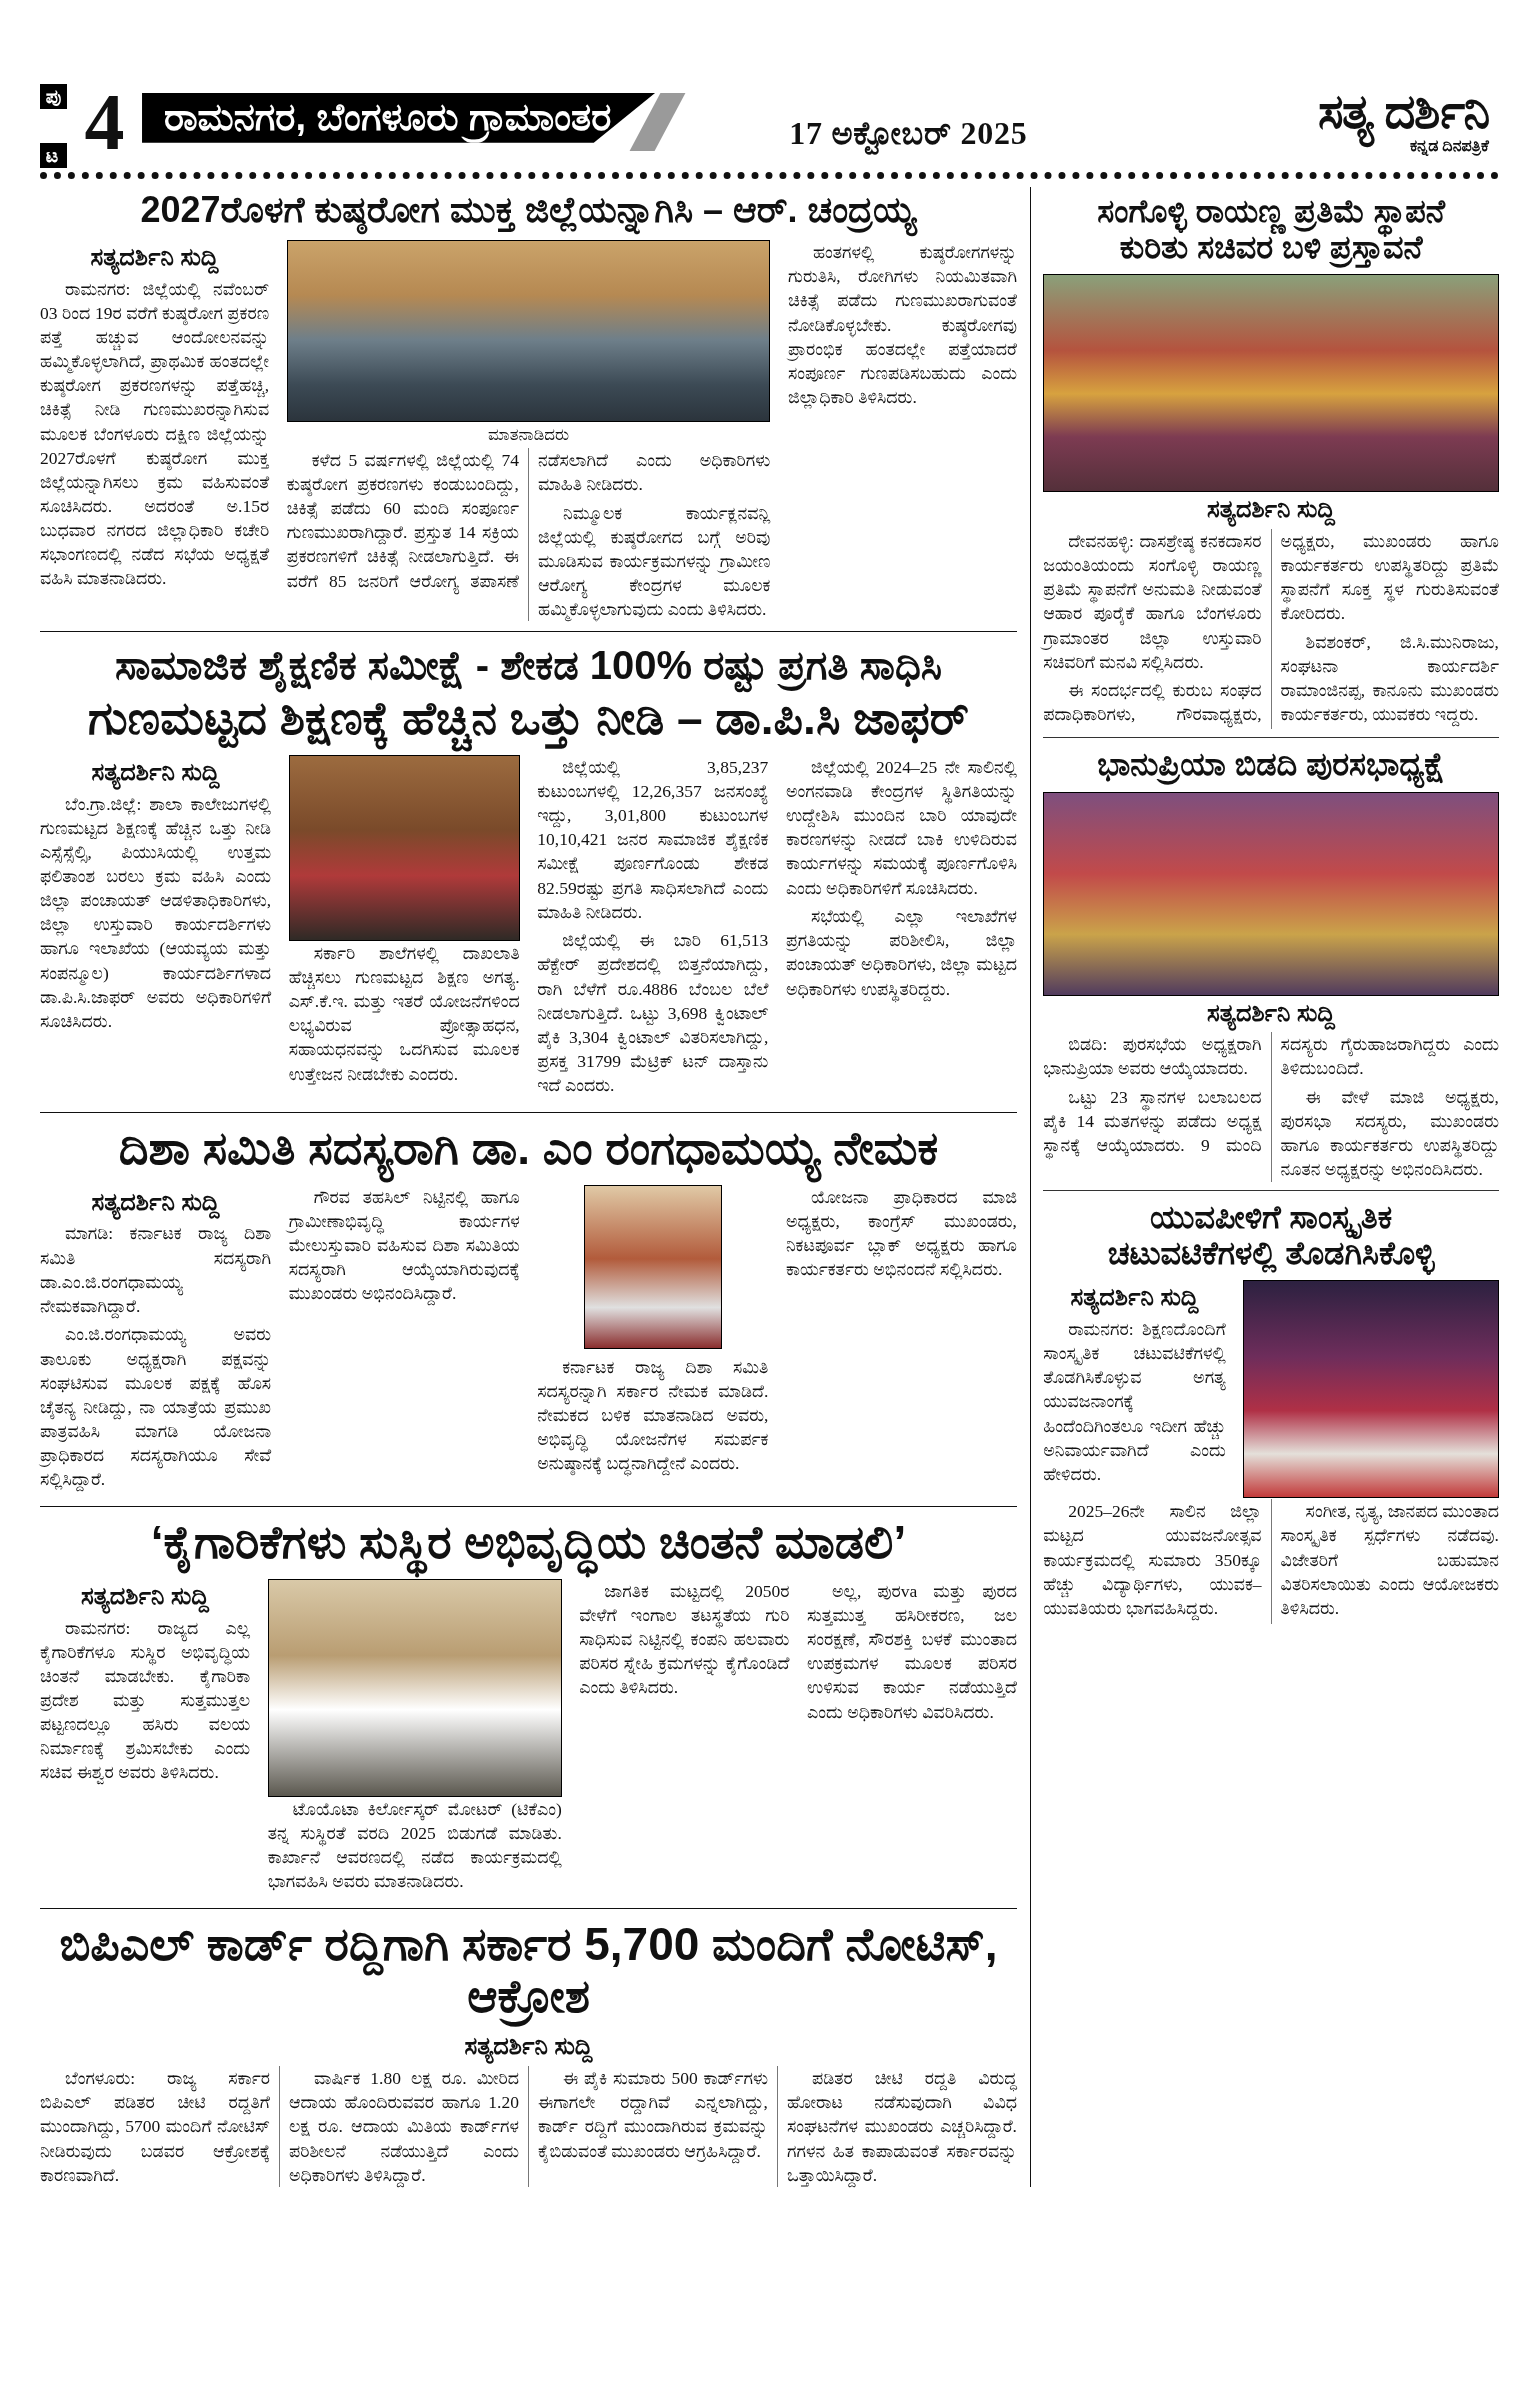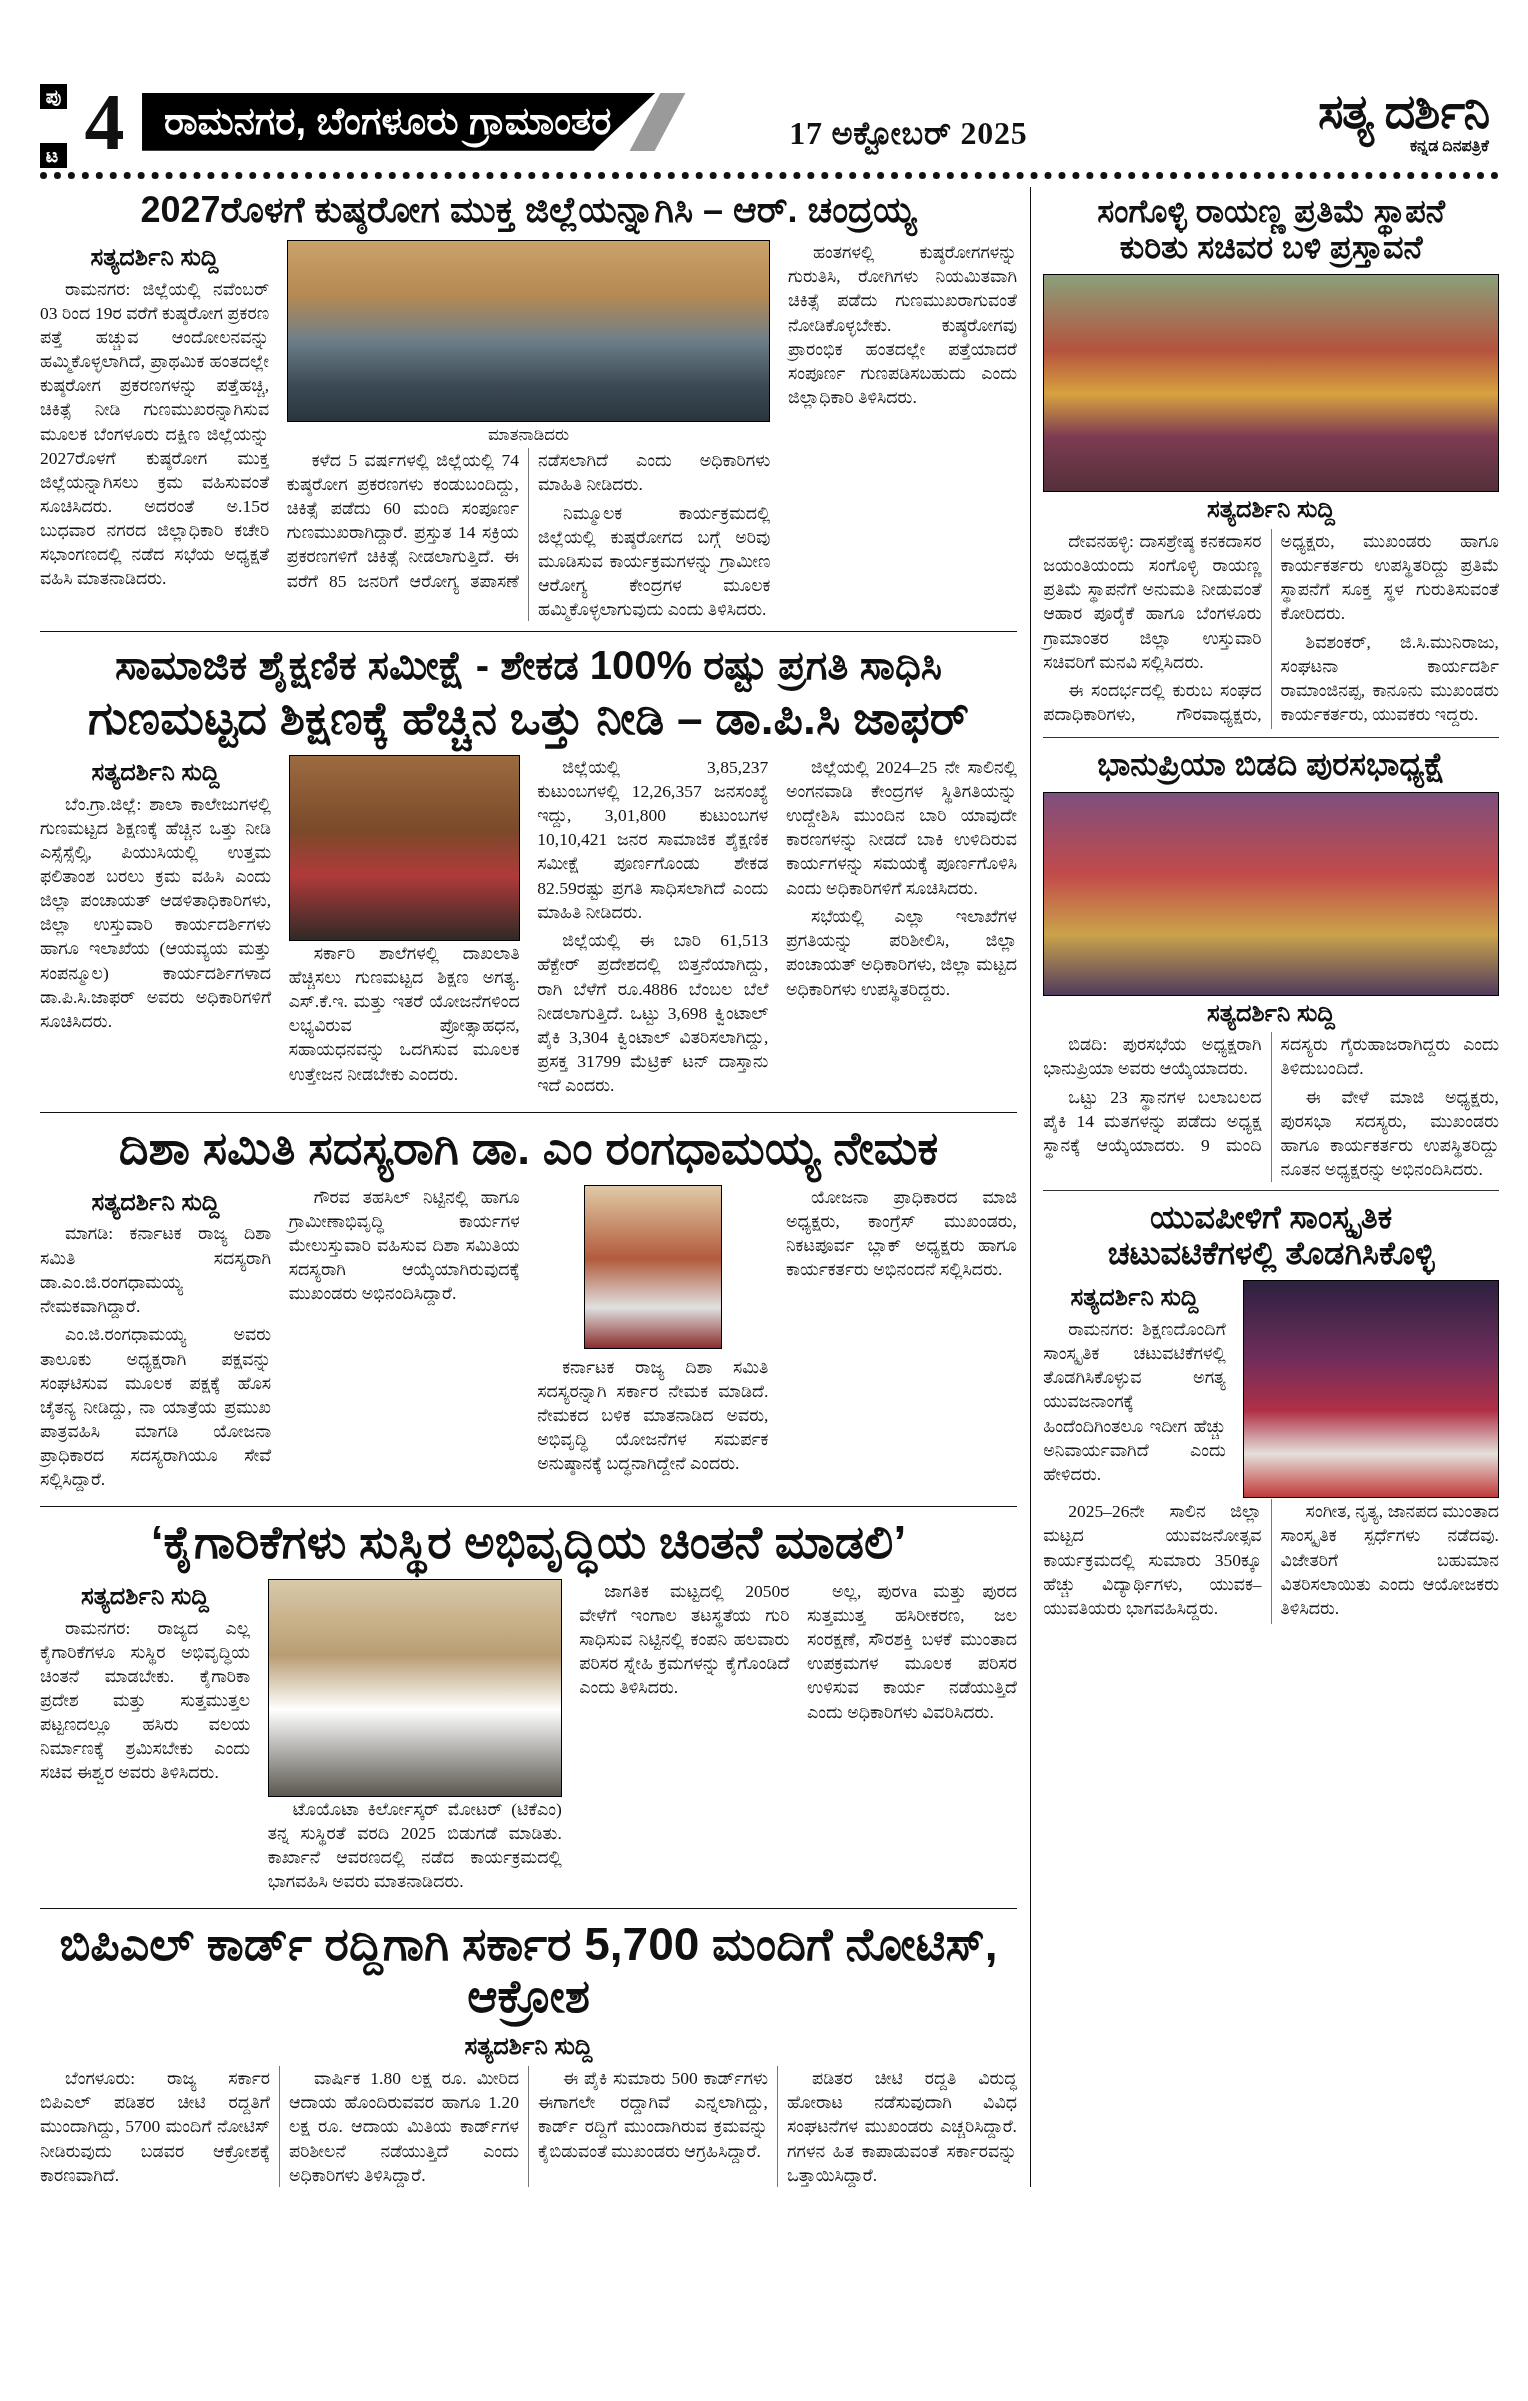--- a/index.html
+++ b/index.html
@@ -14,21 +14,21 @@
   
   .topbar{ display:flex; align-items:stretch; height:84px; margin:44px 0 0 0; gap:10.2px; }
   .pagebox{ display:flex; flex-direction:column; justify-content:space-between; gap:4.4px; }
   .pagebox span{ background:#000; color:#fff; font-weight:bold; font-size:19px; padding:1.5px 5.8px; line-height:1.15; font-family:"Liberation Sans",sans-serif;}
   .pagenum{ font-size:80px; font-weight:bold; line-height:0.95; font-family:"Liberation Serif",serif; padding:0 7.3px; }
   .edition-banner{
     background:#000; color:#fff; font-weight:bold; font-size:38px;
     font-family:"Liberation Sans",sans-serif;
     display:flex; align-items:center; padding:0 44px 0 22px;
     clip-path:polygon(0 0,100% 0,88% 100%,0 100%);
-    min-width:466px; height:58px; margin-top:8.7px;
+    min-width:466px; height:50px; margin-top:8.7px;
   }
   .banner-slash{ width:25px; height:58px; background:#9a9a9a; transform:skewX(-28deg); margin:8.7px 0 0 -20.4px; }
   .issue-date{ font-size:32px; font-weight:bold; align-self:center; margin:14.6px auto 0 109px; letter-spacing:0.7px; }
   .masthead{ margin-left:auto; text-align:right; padding-right:10.2px; }
   .masthead .mh{ font-size:48px; font-weight:900; font-family:"Liberation Sans",sans-serif; letter-spacing:-1.5px; }
   .masthead .tg{ font-size:16px; font-weight:bold; margin-top:-4.4px; }
   .dotted-rule{ border-bottom:7.3px dotted #111; margin:4.4px 0 7.3px 0; }
 
   
   .content{ display:grid; grid-template-columns: 1fr 5.8px 466px; margin-top:5.8px; }
@@ -91,21 +91,21 @@
         <div class="flexrow">
           <div class="seg" style="flex:0.9">
             <div class="byline">ಸತ್ಯದರ್ಶಿನಿ ಸುದ್ದಿ</div>
             <p class="body">ರಾಮನಗರ: ಜಿಲ್ಲೆಯಲ್ಲಿ ನವೆಂಬರ್ 03 ರಿಂದ 19ರ ವರೆಗೆ ಕುಷ್ಠರೋಗ ಪ್ರಕರಣ ಪತ್ತೆ ಹಚ್ಚುವ ಆಂದೋಲನವನ್ನು ಹಮ್ಮಿಕೊಳ್ಳಲಾಗಿದೆ, ಪ್ರಾಥಮಿಕ ಹಂತದಲ್ಲೇ ಕುಷ್ಠರೋಗ ಪ್ರಕರಣಗಳನ್ನು ಪತ್ತೆಹಚ್ಚಿ, ಚಿಕಿತ್ಸೆ ನೀಡಿ ಗುಣಮುಖರನ್ನಾಗಿಸುವ ಮೂಲಕ ಬೆಂಗಳೂರು ದಕ್ಷಿಣ ಜಿಲ್ಲೆಯನ್ನು 2027ರೊಳಗೆ ಕುಷ್ಠರೋಗ ಮುಕ್ತ ಜಿಲ್ಲೆಯನ್ನಾಗಿಸಲು ಕ್ರಮ ವಹಿಸುವಂತೆ ಸೂಚಿಸಿದರು. ಅದರಂತೆ ಅ.15ರ ಬುಧವಾರ ನಗರದ ಜಿಲ್ಲಾಧಿಕಾರಿ ಕಚೇರಿ ಸಭಾಂಗಣದಲ್ಲಿ ನಡೆದ ಸಭೆಯ ಅಧ್ಯಕ್ಷತೆ ವಹಿಸಿ ಮಾತನಾಡಿದರು.</p>
           </div>
           <div class="seg" style="flex:1.9">
             <figure class="photo ph-meeting" style="height:182px;"></figure>
             <figcaption>ಮಾತನಾಡಿದರು</figcaption>
             <div class="cols2">
               <p class="body">ಕಳೆದ 5 ವರ್ಷಗಳಲ್ಲಿ ಜಿಲ್ಲೆಯಲ್ಲಿ 74 ಕುಷ್ಠರೋಗ ಪ್ರಕರಣಗಳು ಕಂಡುಬಂದಿದ್ದು, ಚಿಕಿತ್ಸೆ ಪಡೆದು 60 ಮಂದಿ ಸಂಪೂರ್ಣ ಗುಣಮುಖರಾಗಿದ್ದಾರೆ. ಪ್ರಸ್ತುತ 14 ಸಕ್ರಿಯ ಪ್ರಕರಣಗಳಿಗೆ ಚಿಕಿತ್ಸೆ ನೀಡಲಾಗುತ್ತಿದೆ. ಈ ವರೆಗೆ 85 ಜನರಿಗೆ ಆರೋಗ್ಯ ತಪಾಸಣೆ ನಡೆಸಲಾಗಿದೆ ಎಂದು ಅಧಿಕಾರಿಗಳು ಮಾಹಿತಿ ನೀಡಿದರು.</p>
-              <p class="body">ನಿಮ್ಮೂಲಕ ಕಾರ್ಯಕ್ರಮದಲ್ಲಿ ಜಿಲ್ಲೆಯಲ್ಲಿ ಕುಷ್ಠರೋಗದ ಬಗ್ಗೆ ಅರಿವು ಮೂಡಿಸುವ ಕಾರ್ಯಕ್ರಮಗಳನ್ನು ಗ್ರಾಮೀಣ ಆರೋಗ್ಯ ಕೇಂದ್ರಗಳ ಮೂಲಕ ಹಮ್ಮಿಕೊಳ್ಳಲಾಗುವುದು ಎಂದು ತಿಳಿಸಿದರು.</p>
+              <p class="body">ನಿಮ್ಮೂಲಕ ಕಾರ್ಯಕ್ಲನವನ್ಲಿ ಜಿಲ್ಲೆಯಲ್ಲಿ ಕುಷ್ಠರೋಗದ ಬಗ್ಗೆ ಅರಿವು ಮೂಡಿಸುವ ಕಾರ್ಯಕ್ರಮಗಳನ್ನು ಗ್ರಾಮೀಣ ಆರೋಗ್ಯ ಕೇಂದ್ರಗಳ ಮೂಲಕ ಹಮ್ಮಿಕೊಳ್ಳಲಾಗುವುದು ಎಂದು ತಿಳಿಸಿದರು.</p>
             </div>
           </div>
           <div class="seg" style="flex:0.9">
             <p class="body">ಹಂತಗಳಲ್ಲಿ ಕುಷ್ಠರೋಗಗಳನ್ನು ಗುರುತಿಸಿ, ರೋಗಿಗಳು ನಿಯಮಿತವಾಗಿ ಚಿಕಿತ್ಸೆ ಪಡೆದು ಗುಣಮುಖರಾಗುವಂತೆ ನೋಡಿಕೊಳ್ಳಬೇಕು. ಕುಷ್ಠರೋಗವು ಪ್ರಾರಂಭಿಕ ಹಂತದಲ್ಲೇ ಪತ್ತೆಯಾದರೆ ಸಂಪೂರ್ಣ ಗುಣಪಡಿಸಬಹುದು ಎಂದು ಜಿಲ್ಲಾಧಿಕಾರಿ ತಿಳಿಸಿದರು.</p>
           </div>
         </div>
       </article>
 
       <div class="hrule"></div>
 

